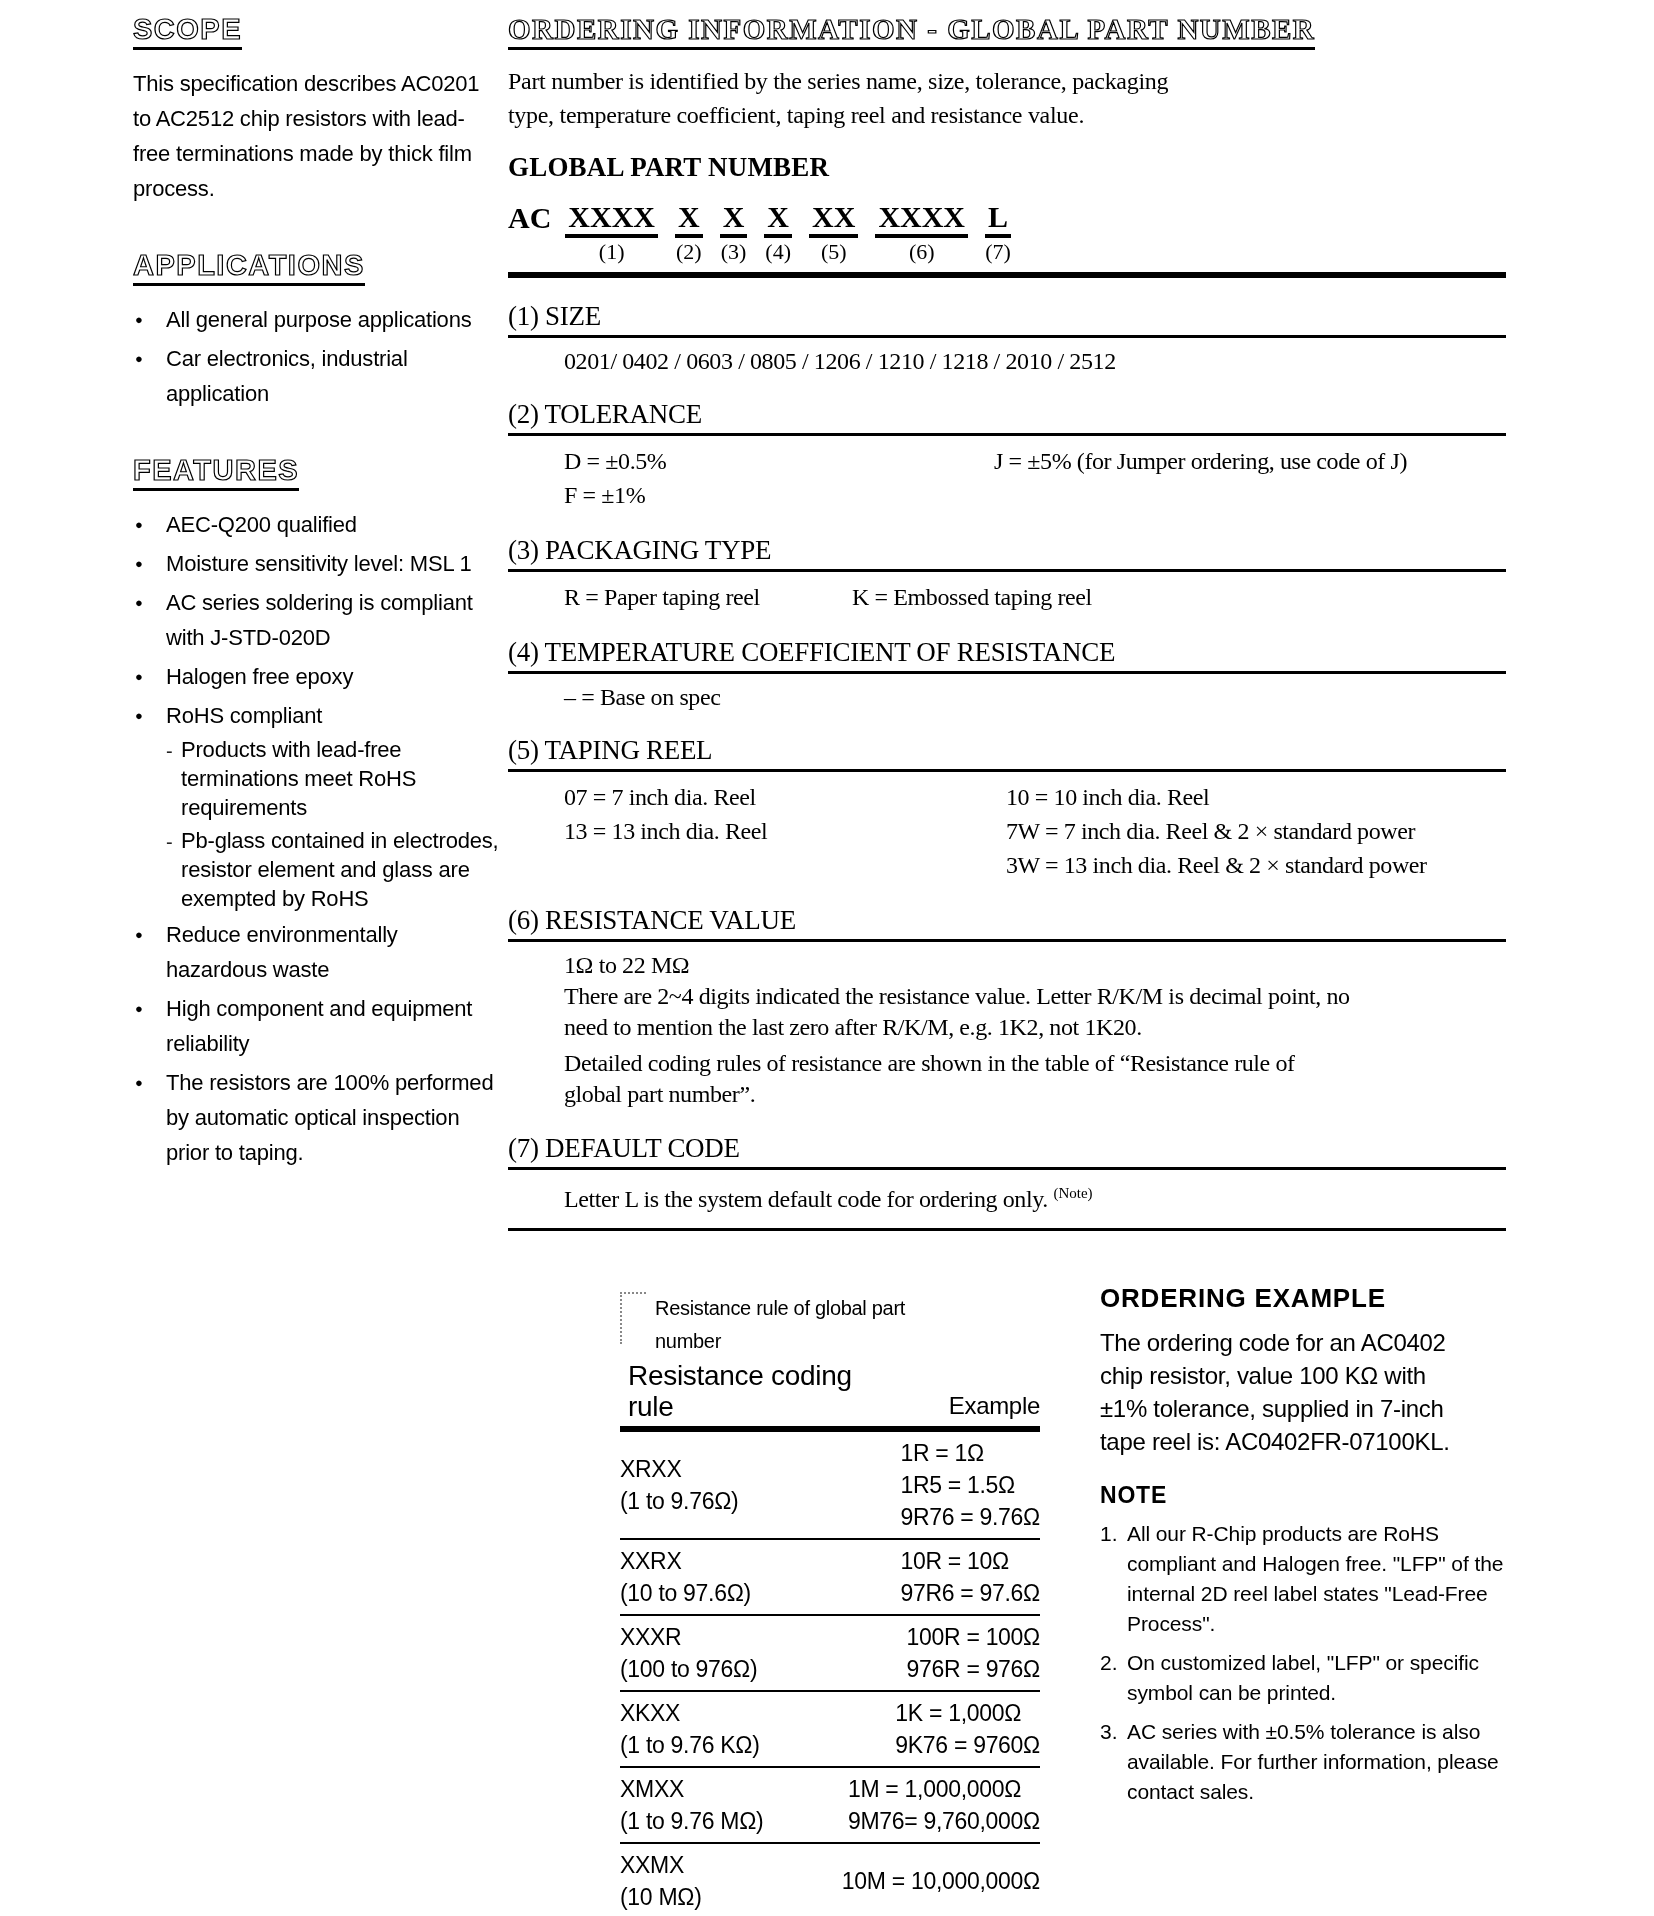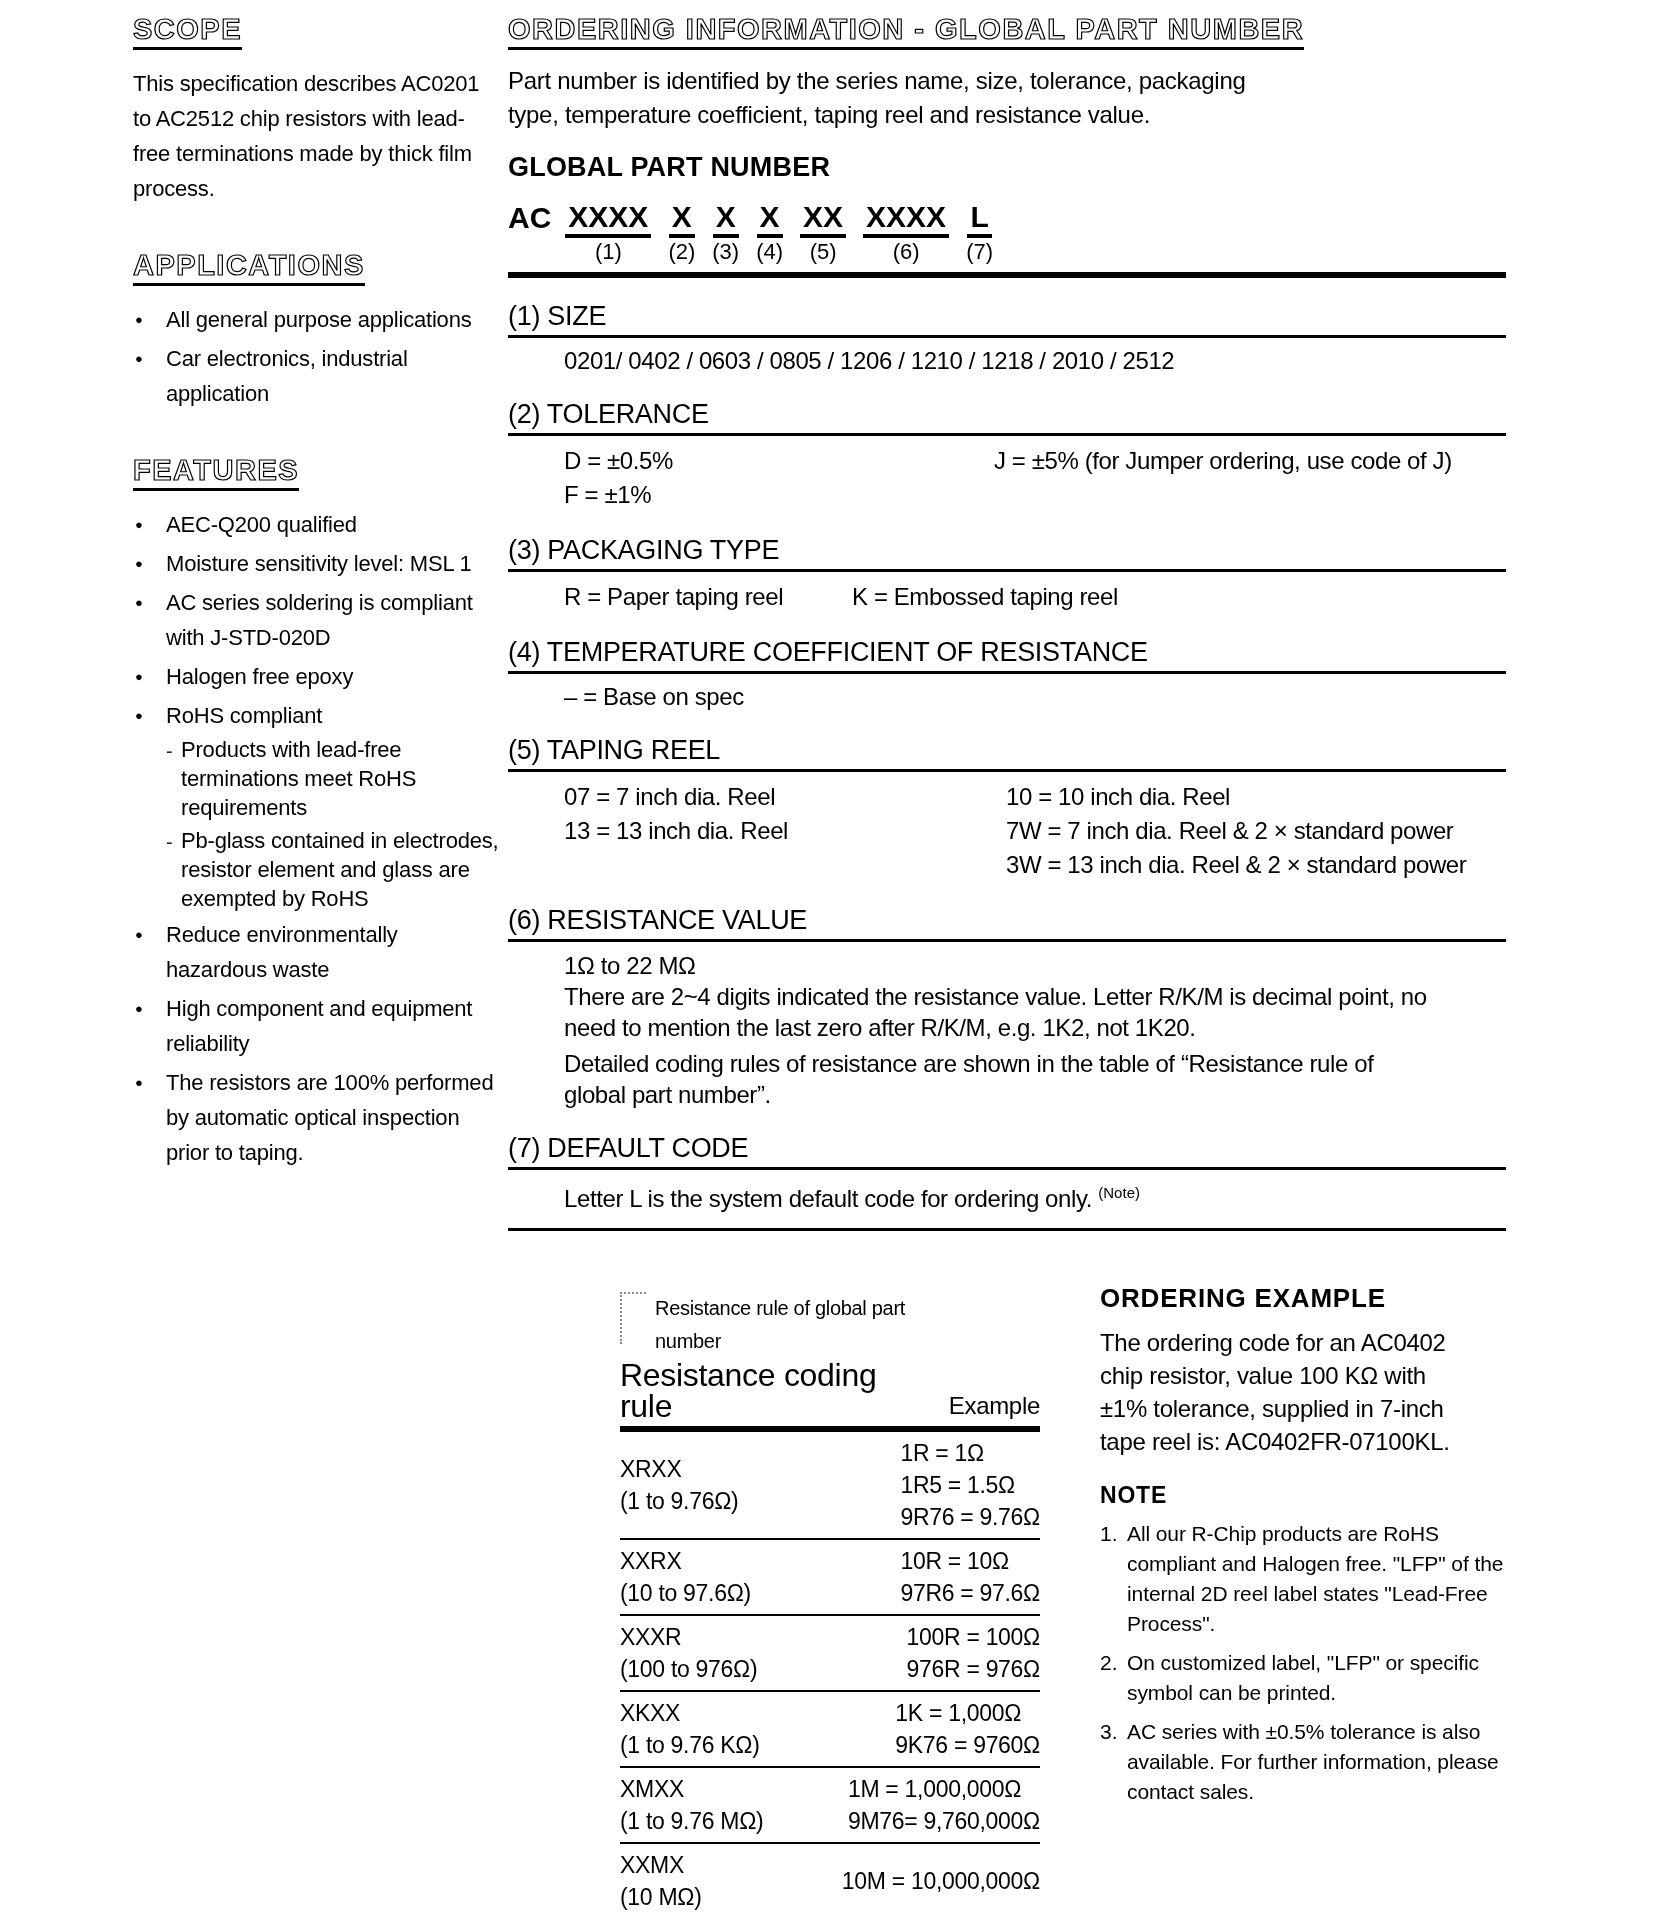--- a/index.html
+++ b/index.html
@@ -39,21 +39,21 @@
   ul.sub { list-style:none; margin:2px 0 0 0; padding:0; }
   ul.sub > li {
     position:relative; padding-left:15px; font-size:22px; line-height:29px;
     letter-spacing:-0.2px; margin-bottom:4px;
   }
   ul.sub > li::before {
     content:"-"; position:absolute; left:0; top:-1px; font-size:20px; line-height:35px; color:#222;
   }
 
   
-  .right-col { position:absolute; left:508px; top:14px; width:998px; }
+  .right-col { position:absolute; left:508px; top:14px; width:998px;font-family:Liberation Serif, serif; }
   .intro { font-size:24px; line-height:34px; letter-spacing:-0.3px; margin-top:14px; }
   .gpn-title { font-size:27px; font-weight:bold; letter-spacing:0.2px; margin-top:20px; }
 
   .pn-diagram { display:flex; align-items:flex-start; margin-top:18px; }
   .pn-prefix { font-size:30px; font-weight:bold; line-height:34px; margin-right:14px; }
   .pn-group { text-align:center; margin-right:17px; }
   .pn-code {
     display:inline-block; font-size:30px; font-weight:bold; line-height:32px;
     border-bottom:4px solid #000; padding:0 3px 1px 3px;
   }
@@ -83,21 +83,21 @@
   .res-table { position:absolute; left:620px; top:1292px; width:420px; }
   .rt-title-row { display:flex; }
   .corner-icon {
     flex:0 0 24px; height:50px; margin-right:9px;
     border-top:2px dotted #888; border-left:2px dotted #888;
   }
   .rt-title { font-size:20px; line-height:33px; letter-spacing:-0.3px; }
   .rt-head {
     display:flex; justify-content:space-between; align-items:flex-end; margin-top:2px;
   }
-  .rt-c1h { font-size:32px; line-height:31px; letter-spacing:-0.3px; }
+  .rt-c1h { font-size:28px; line-height:31px; letter-spacing:-0.3px;margin-left:8px; }
   .rt-c2h { font-size:24px; letter-spacing:-0.3px; padding-bottom:2px; }
   .rt-thick { height:6px; background:#000; margin-top:4px; }
   .rt-row {
     display:flex; justify-content:space-between; align-items:center;
     border-bottom:2px solid #000; padding:5px 0;
   }
   .rt-row.last { border-bottom:4px solid #000; }
   .rt-left div  { font-size:23px; line-height:32px; letter-spacing:-0.3px; }
   .rt-right { text-align:left; }
   .rt-right div { font-size:23px; line-height:32px; letter-spacing:-0.3px; }

